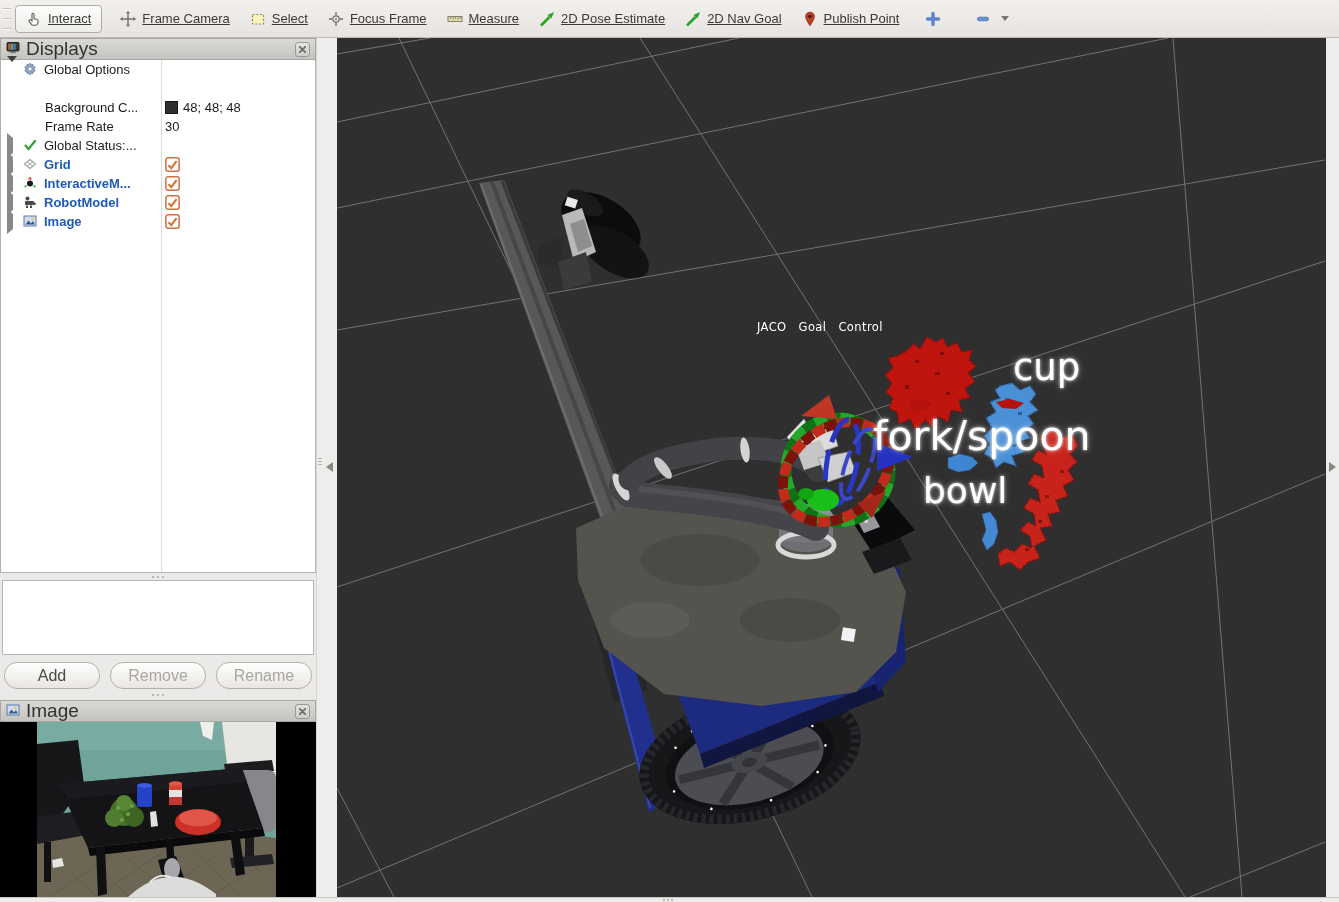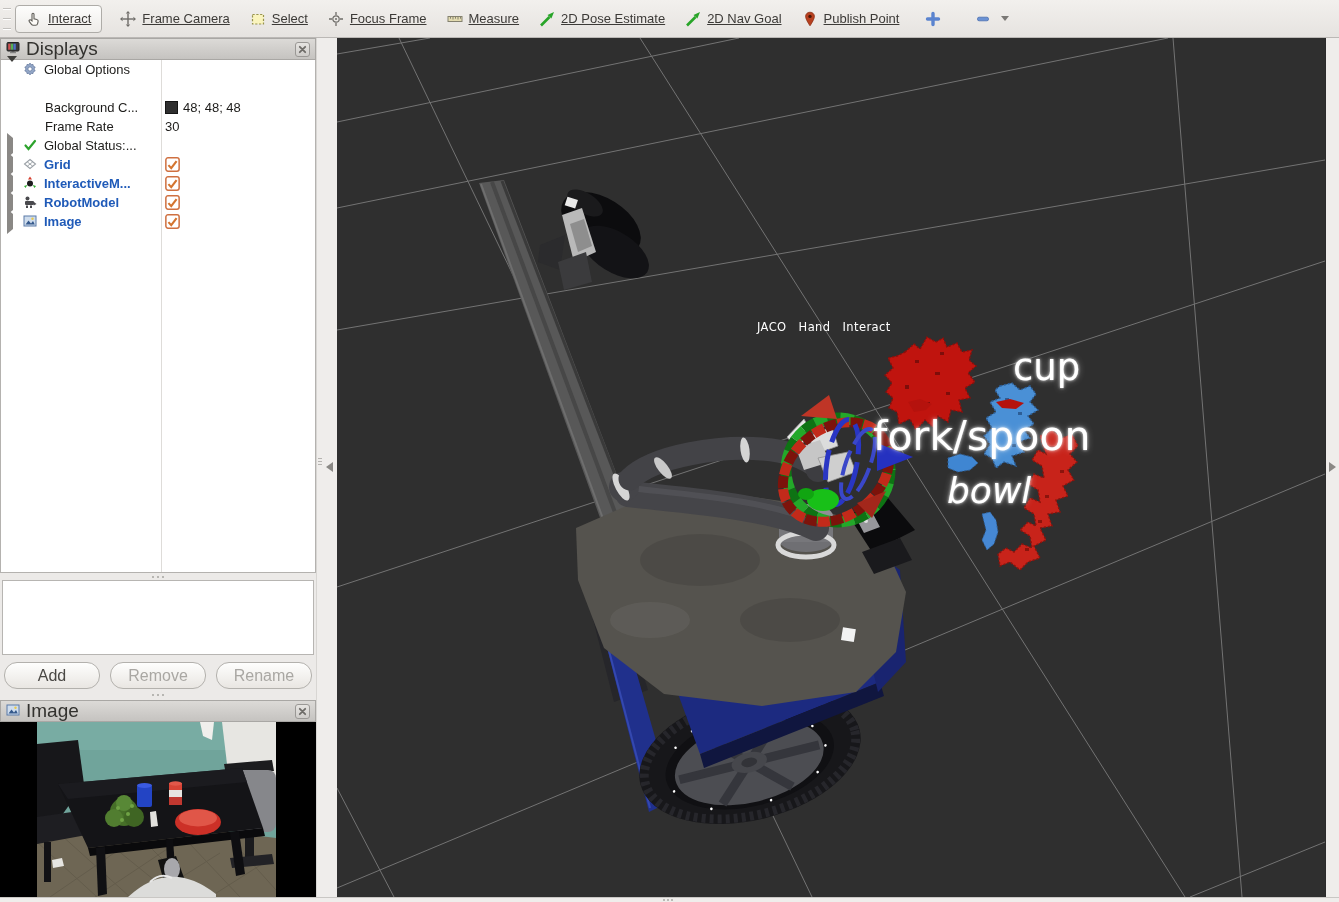--- a/index.html
+++ b/index.html
@@ -57,21 +57,21 @@
   .strip-grip i{width:4px;height:1px;background:#b5b3b0;}
 
   
   .viewport{position:absolute;left:337px;top:38px;width:988px;height:859px;background:#2f2f2f;overflow:hidden;}
   .viewport svg{position:absolute;left:0;top:0;}
   .vlabel{position:absolute;color:#fff;font-family:"DejaVu Sans",sans-serif;
     text-shadow:0 0 3px rgba(255,255,255,.85),0 0 7px rgba(255,255,255,.45);white-space:nowrap;}
   .vl-jaco{left:420px;top:282px;font-size:11.5px;word-spacing:8px;letter-spacing:.4px;text-shadow:none;}
   .vl-cup{left:676px;top:308px;font-size:37px;}
   .vl-fork{left:536px;top:374px;font-size:41px;}
-  .vl-bowl{left:610px;top:432px;font-size:36px;font-style:italic;}
+  .vl-bowl{left:586px;top:432px;font-size:36px;}
 
   .bottomstrip{position:absolute;left:0;top:897px;width:1339px;height:5px;background:#efedeb;border-top:1px solid #c9c7c4;}
   .bottomstrip .grip{position:absolute;left:663px;top:1px;display:flex;gap:2px;}
   .bottomstrip .grip i{width:2px;height:2px;background:#aaa8a5;border-radius:50%;}
 </style>
 </head>
 <body>
 
 <div class="toolbar">
   <div class="tb-handle">
@@ -562,21 +562,21 @@
           <rect x="1025" y="548" width="4" height="3"></rect>
         </g>
 
       <path d="M948,458 L960,454 L972,457 L978,463 L970,470 L958,472 L948,468 Z" fill="#3f86d2" stroke="#2d5e96" stroke-width="1" stroke-dasharray="2 2"></path>
       <path d="M982,514 L990,512 L996,520 L998,532 L994,544 L987,550 L982,540 L986,530 Z" fill="#4688d4" stroke="#2d5e96" stroke-width="1" stroke-dasharray="2 2"></path>
       <path d="M908,402 L920,399 L932,404 L926,410 L914,412 Z" fill="#b5120d"></path>
       <path d="M996,402 L1010,399 L1024,403 L1016,409 L1002,408 Z" fill="#b5120d"></path>
     </g>
   </svg>
 
-  <div class="vlabel vl-jaco">JACO Hand Interact</div>
+  <div class="vlabel vl-jaco">JACO Goal Control</div>
   <div class="vlabel vl-cup">cup</div>
   <div class="vlabel vl-fork">fork/spoon</div>
   <div class="vlabel vl-bowl">bowl</div>
 </div>
 
 <div class="bottomstrip">
   <div class="grip">
       <i></i>
       <i></i>
       <i></i>

